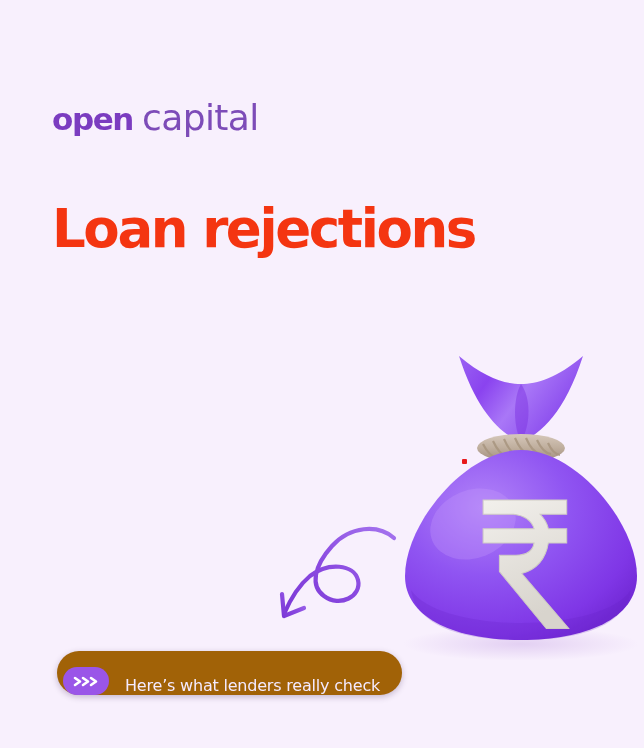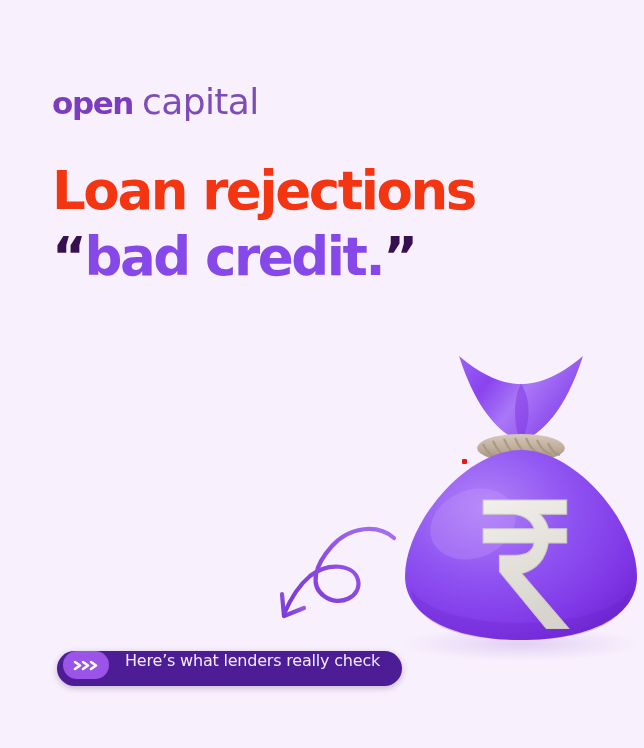--- a/index.html
+++ b/index.html
@@ -18,21 +18,21 @@
   #canvas {
     position:relative;
     width:644px; height:748px;
     background:#f8f0fd;
     overflow:hidden;
   }
 
   
   .logo {
     position:absolute;
-    left:52px; top:84px;
+    left:52px; top:100px;
     display:flex; align-items:baseline; gap:9px;
     white-space:nowrap;
   }
   .logo-open {
     font-family:"DejaVu Sans", sans-serif;
     font-weight:700;
     font-size:31px;
     letter-spacing:-1.4px;
     color:#7b3cc0;
     line-height:1;
@@ -52,20 +52,21 @@
     left:52px; top:158px;
     width:580px;
   }
   .hl-line {
     font-family:"DejaVu Sans", sans-serif;
     font-weight:700;
     font-size:53px;
     line-height:66px;
     letter-spacing:-2.4px;
     white-space:nowrap;
+    margin-top:38px;
   }
   .hl-1 { color:#f43511; }
   .hl-2 { color:#36104f; }
   .hl-3 { color:#36104f; }
   .hl-3 .quoted { color:#8648e8; }
 
   
   .bag-wrap {
     position:absolute;
     left:381px; top:338px;
@@ -86,24 +87,24 @@
     position:absolute;
     left:266px; top:522px;
     width:136px; height:105px;
   }
   .arrow-svg { display:block; width:136px; height:105px; }
 
   
   .cta-pill {
     position:absolute;
     left:57px; top:651px;
-    height:35px;
-    display:flex; align-items:flex-start;
+    height:44px;
+    display:flex; align-items:flex-end;
     padding:0 22px 0 6px;
-    background:#4c1d95;
+    background:#a16207;
     border-radius:22px;
     box-shadow:0 2px 6px rgba(42,11,63,.25);
   }
   .cta-badge {
     width:46px; height:28px;
     border-radius:15px;
     background:#9a55e8;
     display:flex; align-items:center; justify-content:center;
     gap:1px;
     margin-right:16px;
@@ -124,21 +125,20 @@
 
 <div id="canvas">
 
   <div class="logo">
     <span class="logo-open">open</span>
     <span class="logo-capital">capital</span>
   </div>
 
   <div class="headline">
     <div class="hl-line hl-1">Loan rejections</div>
-    <div class="hl-line hl-3"><span>“</span><span class="quoted">bad credit.</span><span>”</span></div>
   </div>
 
   <div class="bag-wrap">
     <svg class="bag-svg" viewBox="0 0 280 322" xmlns="http://www.w3.org/2000/svg">
       <defs>
         <radialGradient id="bodyGrad" cx="34%" cy="30%" r="86%">
           <stop offset="0%" stop-color="#b183f8"></stop>
           <stop offset="42%" stop-color="#9055f2"></stop>
           <stop offset="78%" stop-color="#7f36e6"></stop>
           <stop offset="100%" stop-color="#6b22cd"></stop>

